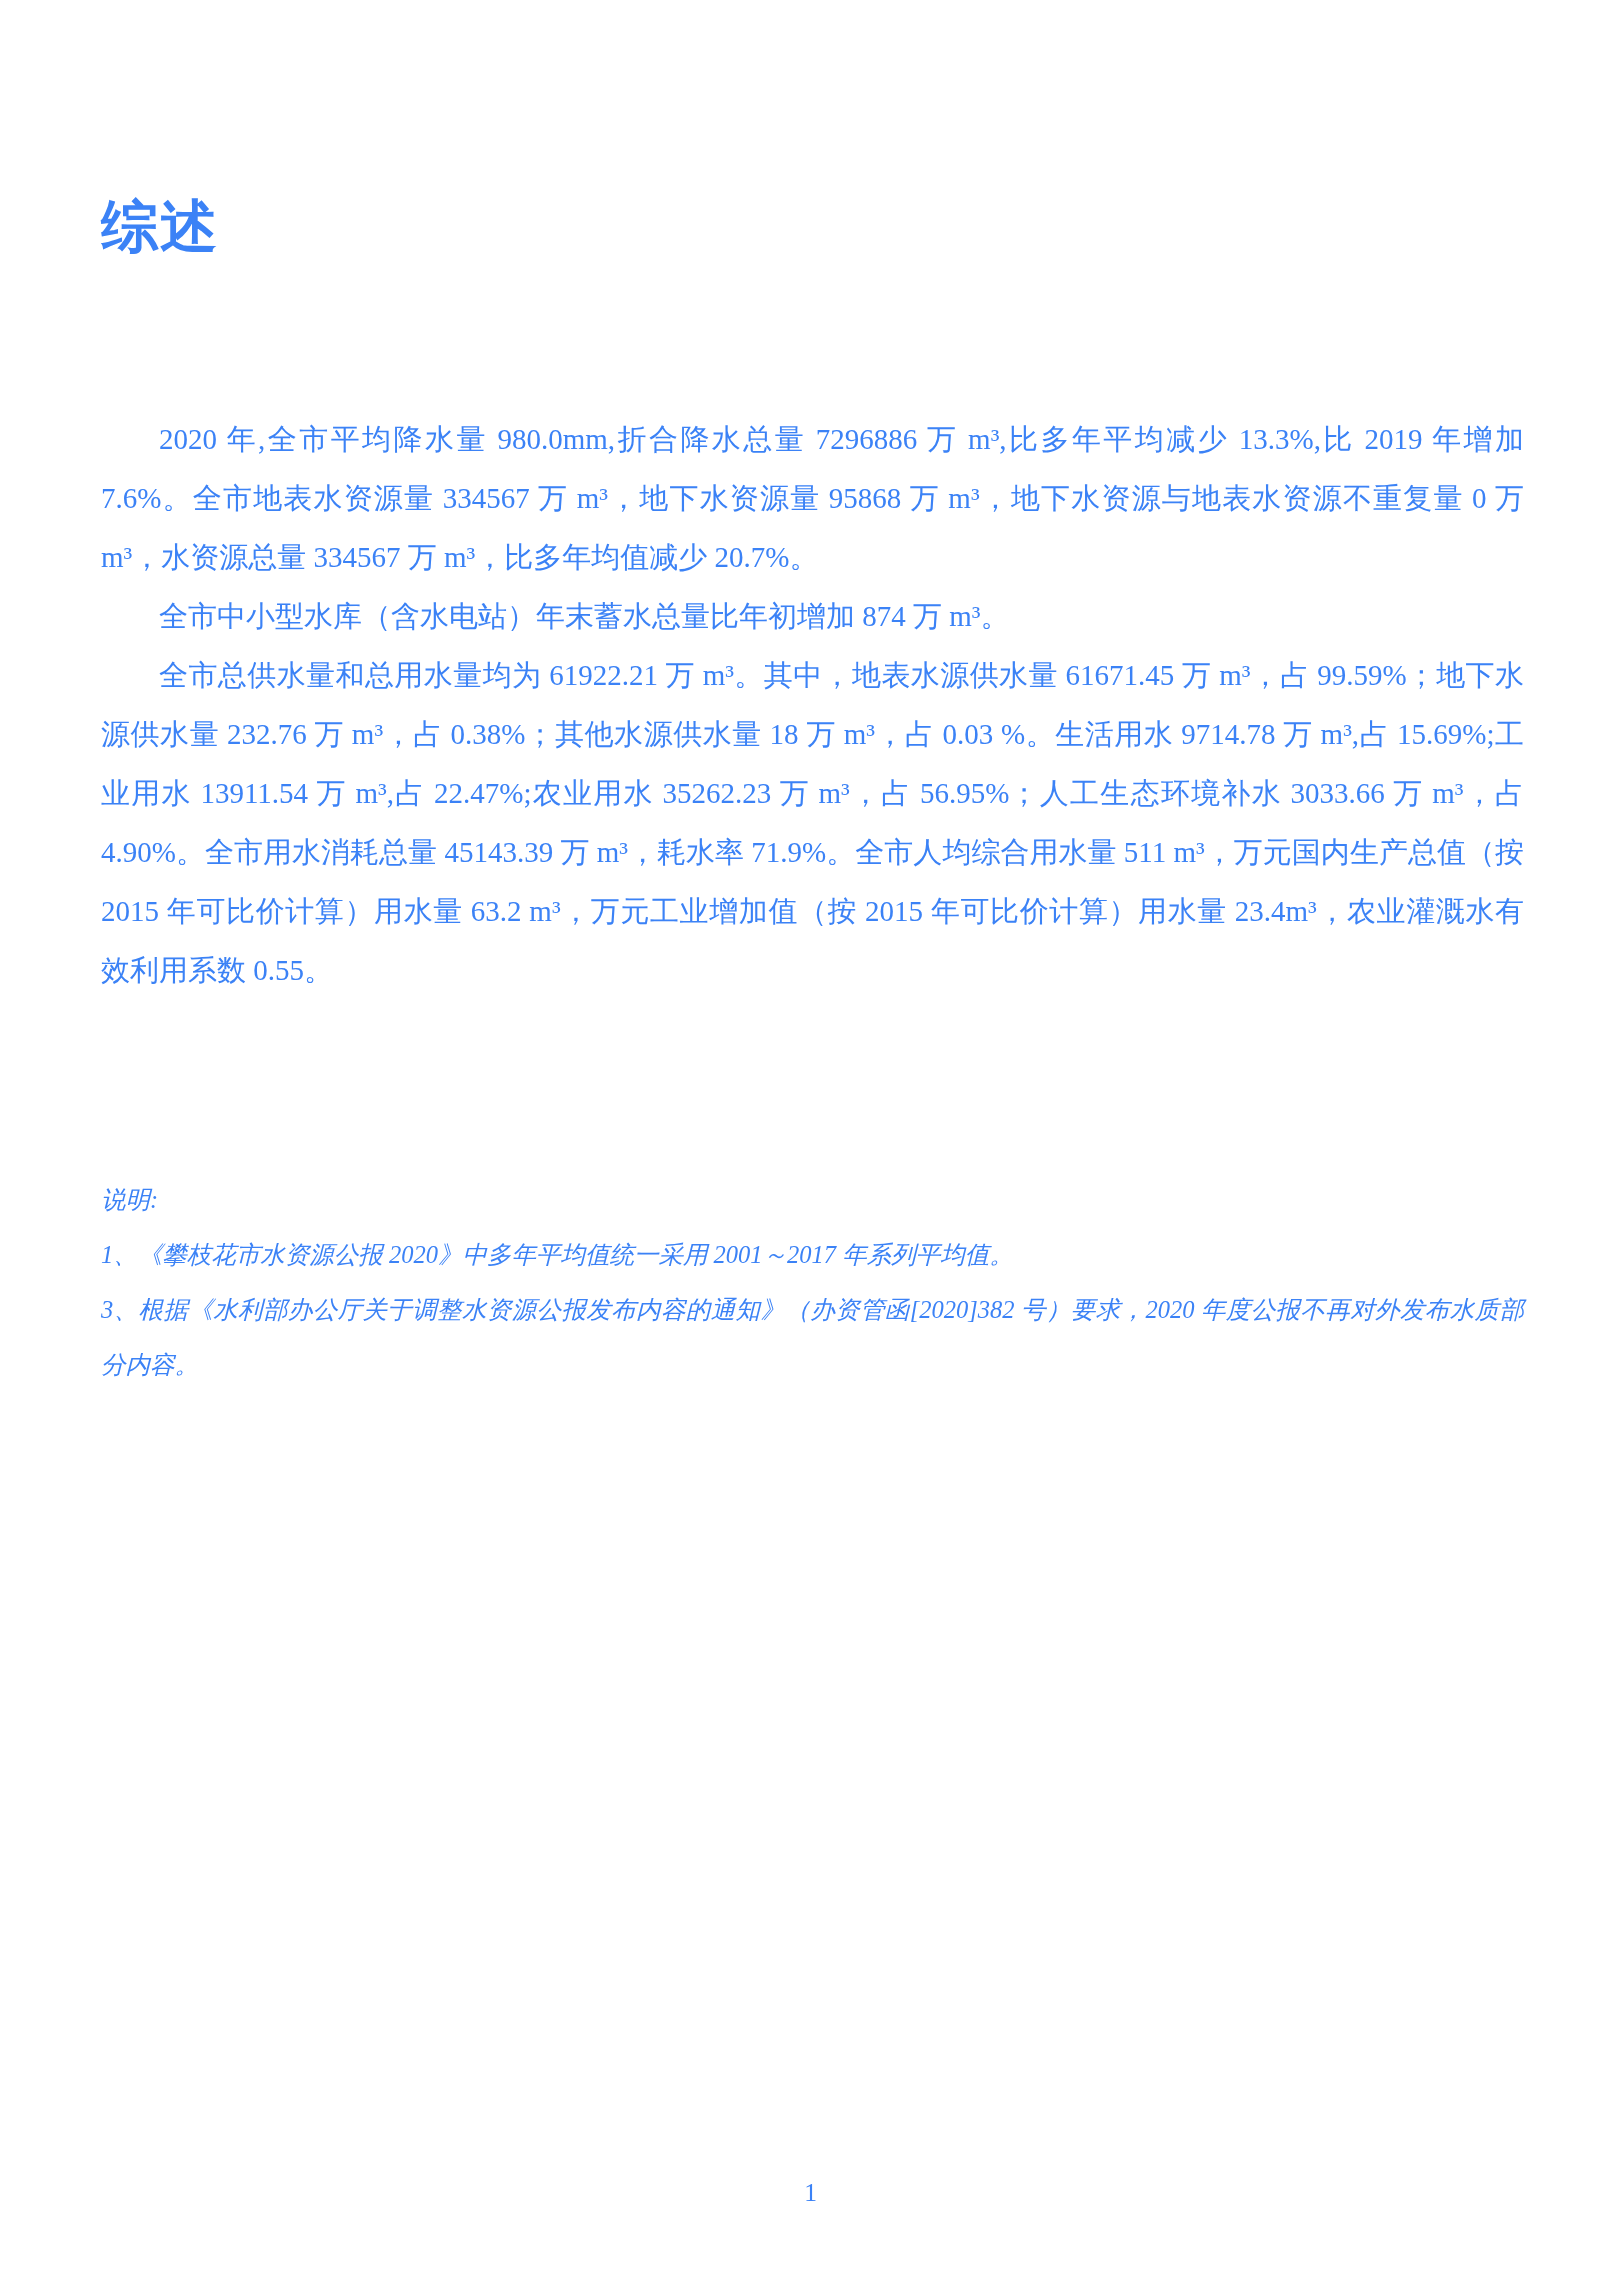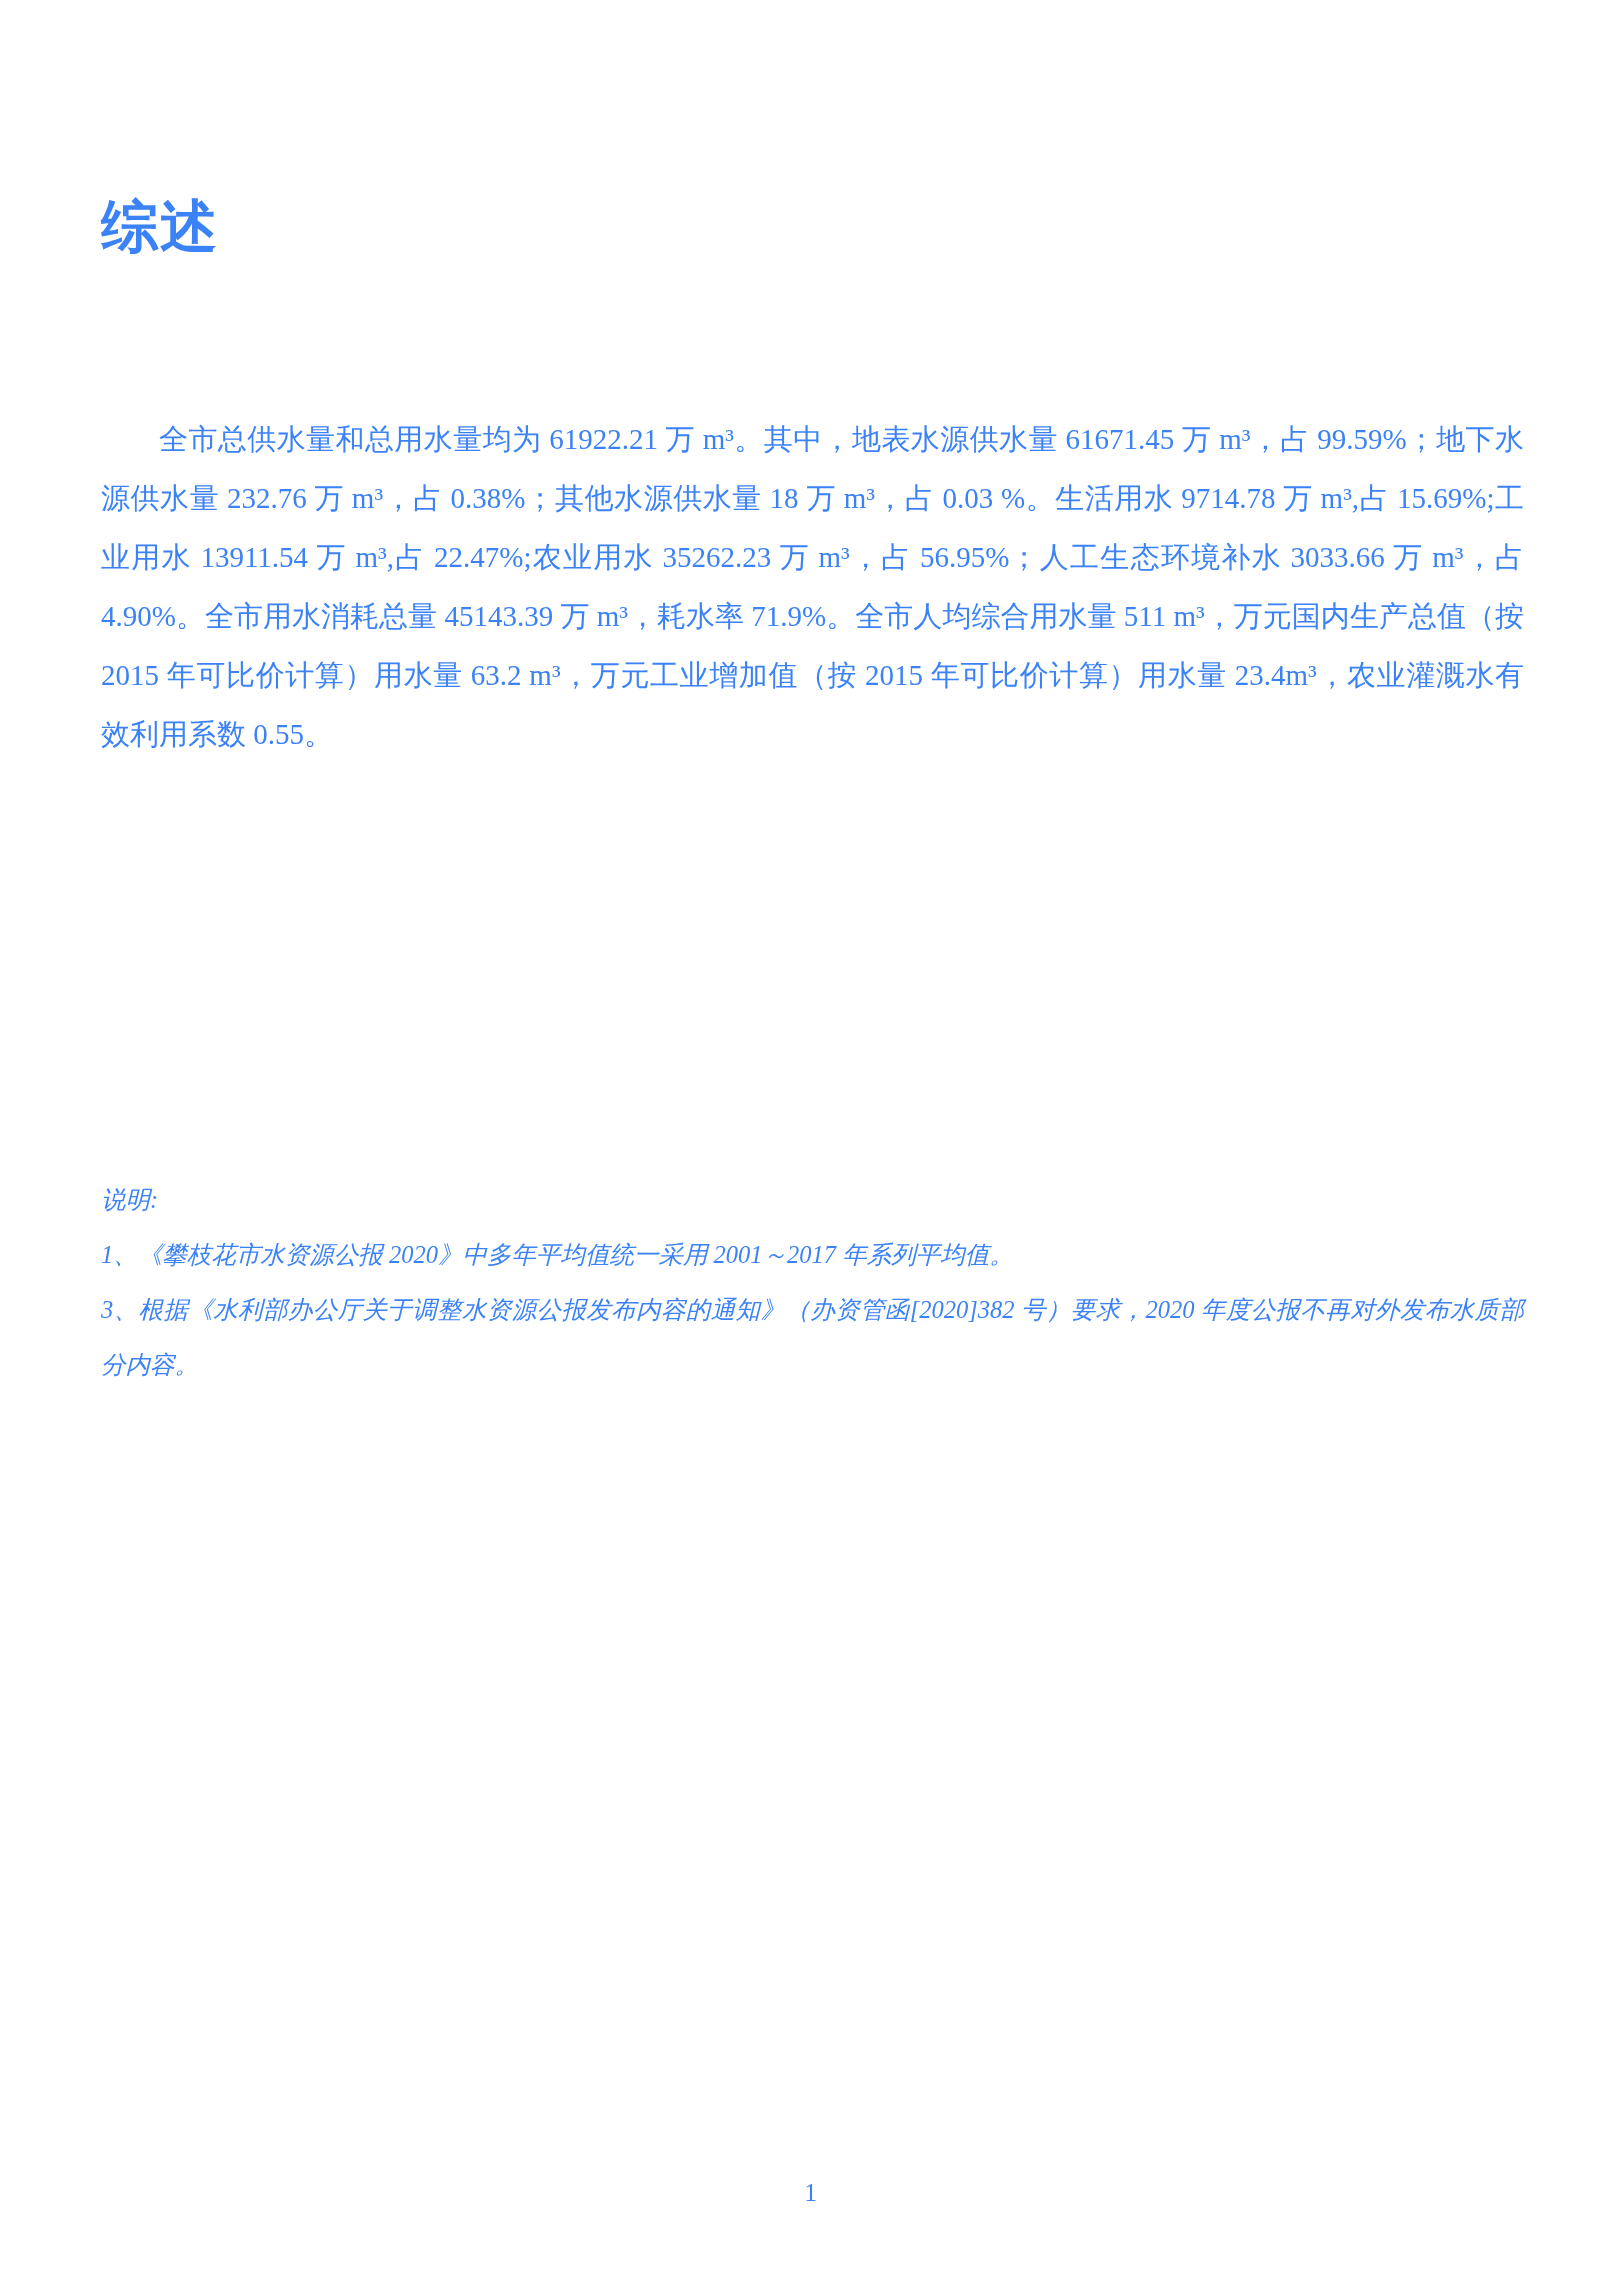--- a/index.html
+++ b/index.html
@@ -67,20 +67,22 @@
   }
 </style>
 </head>
 <body>
 
 <div class="page">
 
   <h1 class="doc-title">综述</h1>
 
   <div class="body-text">
+    <p>2020 年,全市平均降水量 980.0mm,折合降水总量 7296886 万 m³,比多年平均减少 13.3%,比 2019 年增加 7.6%。全市地表水资源量 334567 万 m³，地下水资源量 95868 万 m³，地下水资源与地表水资源不重复量 0 万 m³，水资源总量 334567 万 m³，比多年均值减少 20.7%。</p>
+    <p>全市中小型水库（含水电站）年末蓄水总量比年初增加 874 万 m³。</p>
     <p>全市总供水量和总用水量均为 61922.21 万 m³。其中，地表水源供水量 61671.45 万 m³，占 99.59%；地下水源供水量 232.76 万 m³，占 0.38%；其他水源供水量 18 万 m³，占 0.03 %。生活用水 9714.78 万 m³,占 15.69%;工业用水 13911.54 万 m³,占 22.47%;农业用水 35262.23 万 m³，占 56.95%；人工生态环境补水 3033.66 万 m³，占 4.90%。全市用水消耗总量 45143.39 万 m³，耗水率 71.9%。全市人均综合用水量 511 m³，万元国内生产总值（按 2015 年可比价计算）用水量 63.2 m³，万元工业增加值（按 2015 年可比价计算）用水量 23.4m³，农业灌溉水有效利用系数 0.55。</p>
   </div>
 
   <div class="notes">
     <p>说明:</p>
     <p>1、《攀枝花市水资源公报 2020》中多年平均值统一采用 2001～2017 年系列平均值。</p>
     <p>3、根据《水利部办公厅关于调整水资源公报发布内容的通知》（办资管函[2020]382 号）要求，2020 年度公报不再对外发布水质部分内容。</p>
   </div>
 
   <div class="page-number">1</div>

